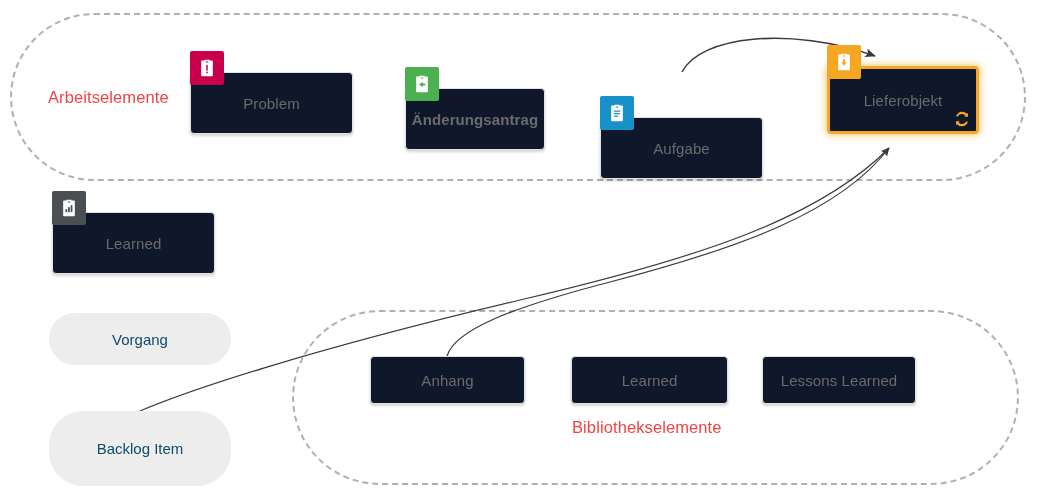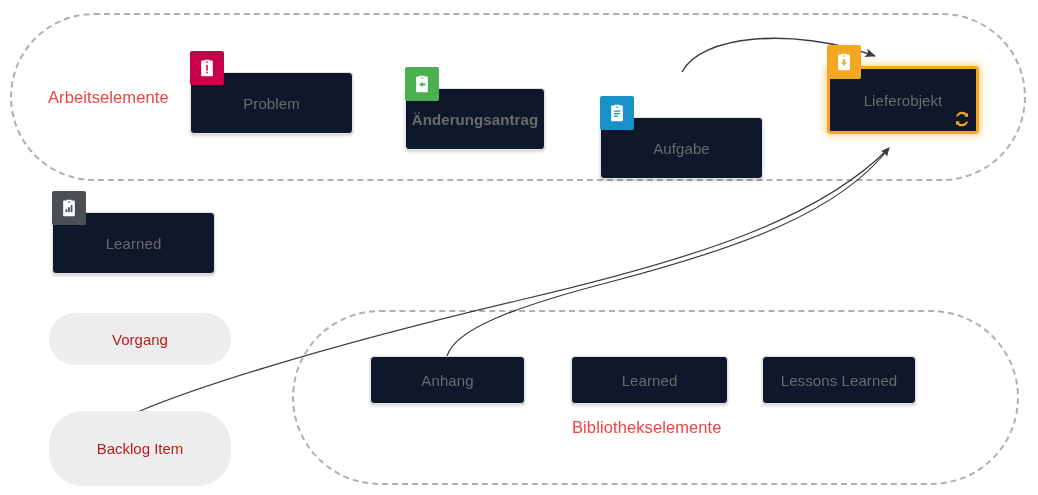--- a/index.html
+++ b/index.html
@@ -100,21 +100,21 @@
   .pill {
     position: absolute;
     background: #ededed;
     border-radius: 34px;
     display: flex;
     align-items: center;
     justify-content: center;
   }
   .pill .pill-title {
     font-size: 15px;
-    color: #b91c1c;
+    color: #0c4a6e;
     white-space: nowrap;
   }
   #pill-process  { left: 49px; top: 313px; width: 182px; height: 52px; }
   #pill-backlog  { left: 49px; top: 411px; width: 182px; height: 75px; }
 
   
   #connectors {
     position: absolute;
     left: 0; top: 0;
     width: 1038px;

